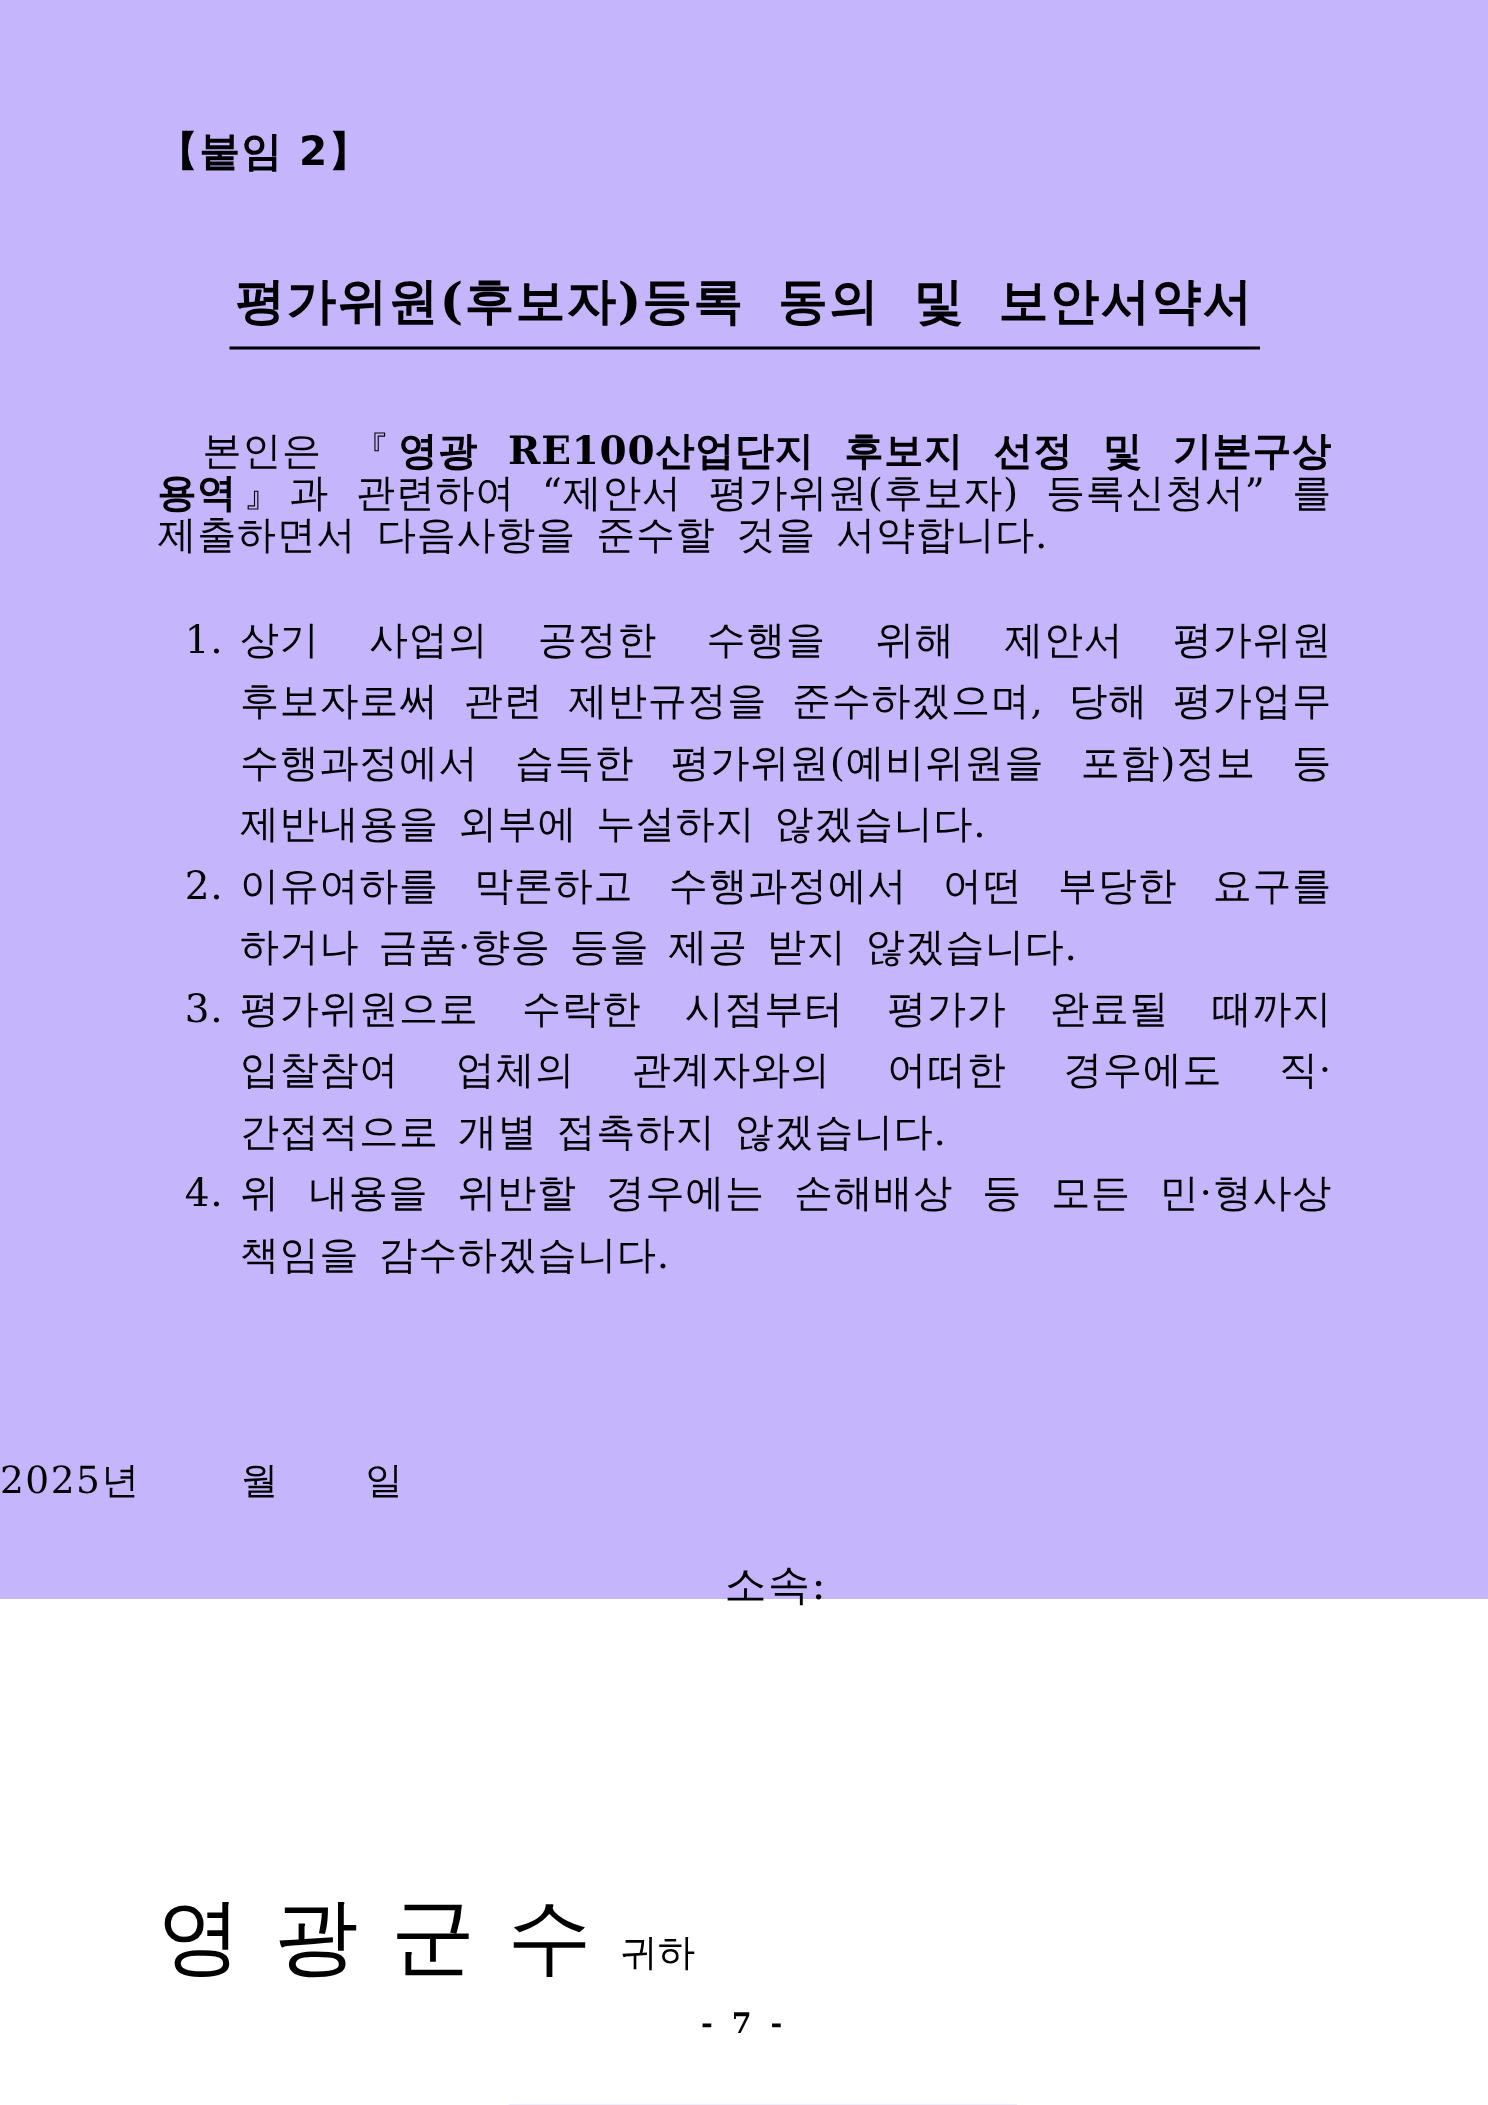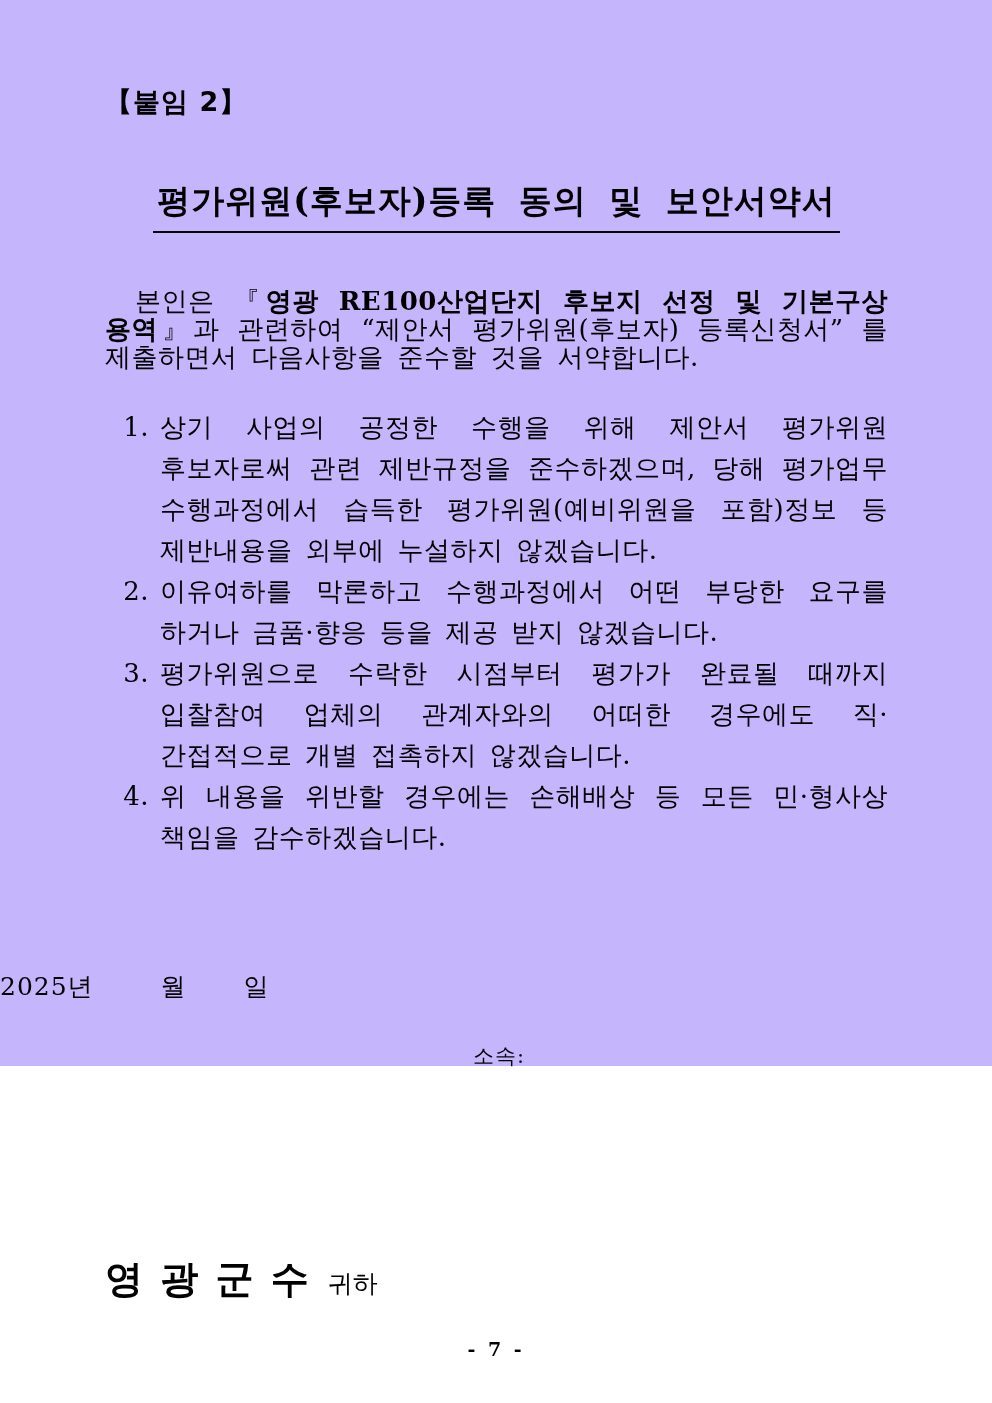--- a/index.html
+++ b/index.html
@@ -86,35 +86,35 @@
     text-align: left;
     font-size: 25px;
     letter-spacing: 1px;
     margin-top: 20px;
   }
   .dateline .d-month { margin-left: 58px; }
   .dateline .d-day   { margin-left: 48px; }
   .sig {
     position: absolute;
     top: 1033px;
-    left: 473px;
-    font-size: 21px;
+    left: 483px;
+    font-size: 28px;
     letter-spacing: 1px;
   }
   .sig-row { line-height: 47px; }
   .signnote { margin-left: 92px; }
   .addressee {
     position: absolute;
     top: 1254px;
     left: 105px;
     white-space: nowrap;
   }
   .addr-main {
-    font-size: 38px;
-    font-weight: bold;
+    font-size: 56px;
+    font-weight: normal;
     letter-spacing: 2px;
     margin-top: 24px;
   }
   .addr-hon {
     font-size: 25px;
     font-weight: normal;
     margin-left: 12px;
   }
   .pagenum {
     position: absolute;

